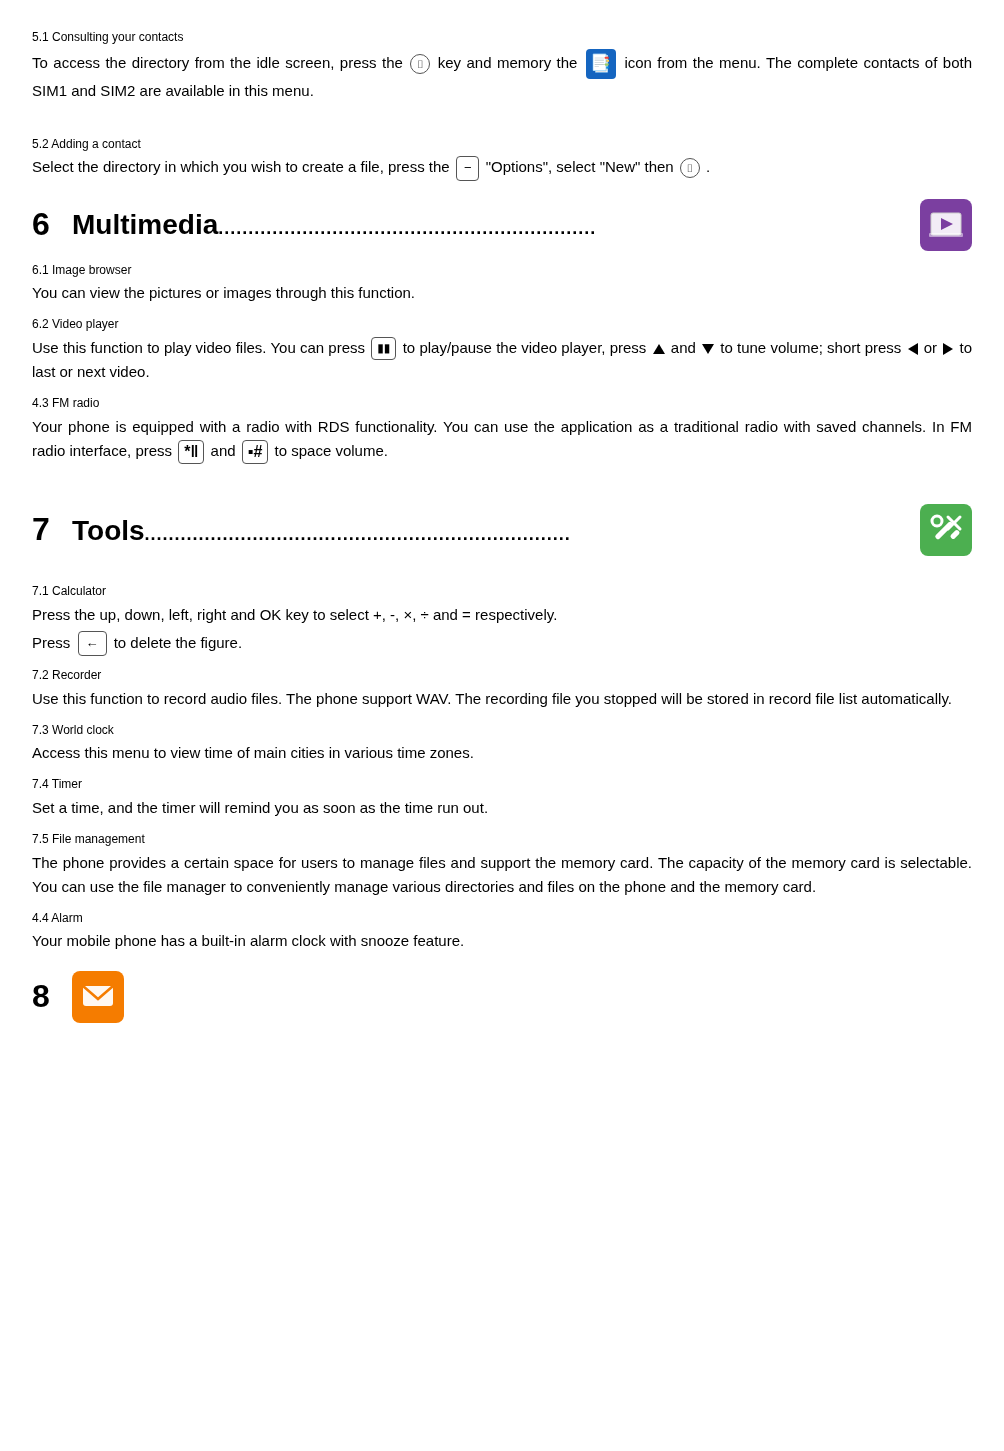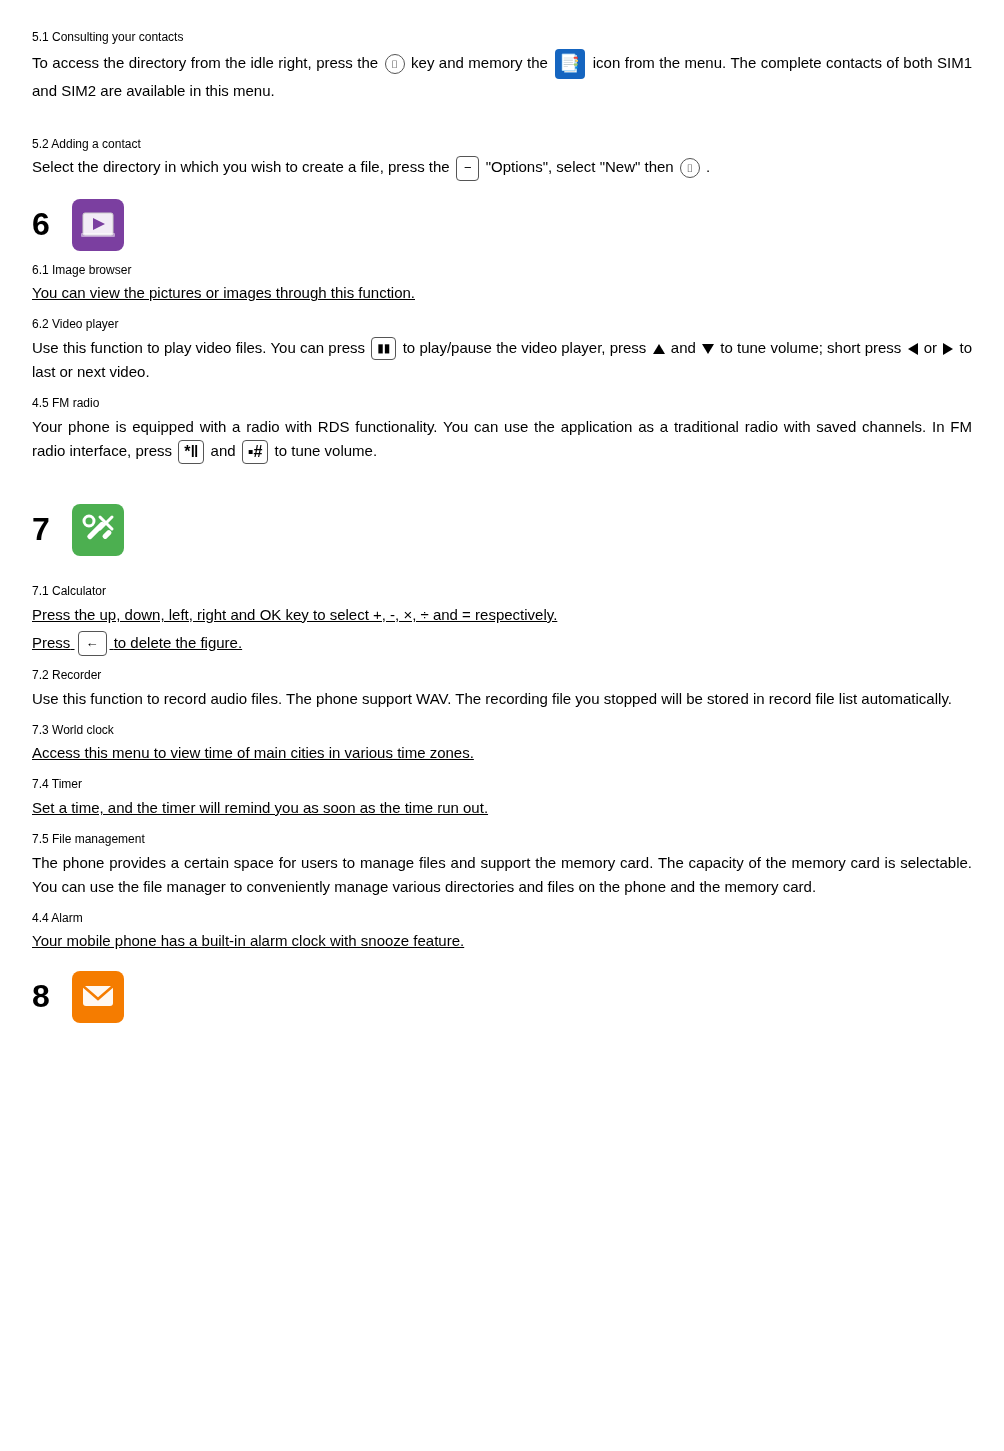--- a/index.html
+++ b/index.html
@@ -44,21 +44,20 @@
 
     .subsection-title {
       font-size: 12px;
       margin-top: 10px;
       margin-bottom: 2px;
     }
     .body-text {
       font-size: 15px;
       margin-bottom: 4px;
       line-height: 1.6;
-      text-decoration: underline;
     }
     .body-text-justified {
       font-size: 15px;
       margin-bottom: 4px;
       line-height: 1.6;
       text-align: justify;
     }
     .dots-line {
       flex: 1;
       letter-spacing: 1px;
@@ -176,41 +175,44 @@
       vertical-align: middle;
       margin: 0 2px;
     }
   </style>
 </head>
 <body>
 
 <div class="subsection-title">5.1  Consulting your contacts</div>
 
 <p class="body-text-justified">
-  <span>To access the directory from the idle right, press the</span>
+  <span>To access the directory from the idle screen, press the</span>
   <span class="phone-icon-sm">⌷</span>
   <span>key and memory the</span>
   <span class="book-icon">📑</span>
   <span>icon from the menu. The complete contacts of both SIM1 and SIM2 are available in this menu.</span>
 </p>
 
 <div class="spacer-lg"></div>
 
 <div class="subsection-title">5.2  Adding a contact</div>
 
 <p class="body-text-justified">
   <span>Select the directory in which you wish to create a file, press the</span>
   <span class="option-key">−</span>
   <span>"Options", select "New" then</span>
   <span class="phone-icon-sm">⌷</span>
   <span>.</span>
 </p>
 
 <div class="section-header">
   <span class="section-number">6</span>
+  <span class="section-title">
+    <span>Multimedia</span><span class="dots-line">...............................................................</span>
+  </span>
   <div class="section-icon icon-purple">
     <svg width="34" height="34" viewBox="0 0 34 34">
       <rect x="2" y="5" width="30" height="22" rx="2" fill="#fff" opacity="0.9"></rect>
       <rect x="2" y="5" width="30" height="22" rx="2" fill="none" stroke="#ccc" stroke-width="1"></rect>
       <polygon points="12,10 12,22 24,16" fill="#7b3fa0"></polygon>
       <rect x="0" y="25" width="34" height="4" rx="1" fill="#fff" opacity="0.5"></rect>
     </svg>
   </div>
 </div>
 
@@ -225,33 +227,36 @@
   <span class="tri-up"></span>
   <span>and</span>
   <span class="tri-down"></span>
   <span>to tune volume; short press</span>
   <span class="tri-left"></span>
   <span>or</span>
   <span class="tri-right"></span>
   <span>to last or next video.</span>
 </p>
 
-<div class="subsection-title">4.5  FM radio</div>
+<div class="subsection-title">4.3  FM radio</div>
 <p class="body-text-justified">
   <span>Your phone is equipped with a radio with RDS functionality. You can use the application as a traditional radio with saved channels. In FM radio interface, press</span>
   <span class="asterisk-key">*‖</span>
   <span>and</span>
   <span class="hash-key">▪#</span>
-  <span>to tune volume.</span>
+  <span>to space volume.</span>
 </p>
 
 <div class="spacer-lg"></div>
 
 <div class="section-header">
   <span class="section-number">7</span>
+  <span class="section-title">
+    <span>Tools</span><span class="dots-line">.......................................................................</span>
+  </span>
   <div class="section-icon icon-green">
     <svg width="36" height="36" viewBox="0 0 36 36">
 
       <g fill="#fff">
         <rect x="5" y="16" width="22" height="5" rx="2" transform="rotate(-45 16 18.5)"></rect>
         <circle cx="9" cy="9" r="5" fill="none" stroke="#fff" stroke-width="3"></circle>
         <rect x="22" y="20" width="10" height="5" rx="2" transform="rotate(-45 27 22.5)"></rect>
 
         <line x1="20" y1="5" x2="32" y2="17" stroke="#fff" stroke-width="3" stroke-linecap="round"></line>
         <line x1="32" y1="5" x2="20" y2="17" stroke="#fff" stroke-width="3" stroke-linecap="round"></line>

